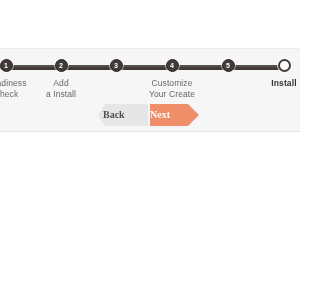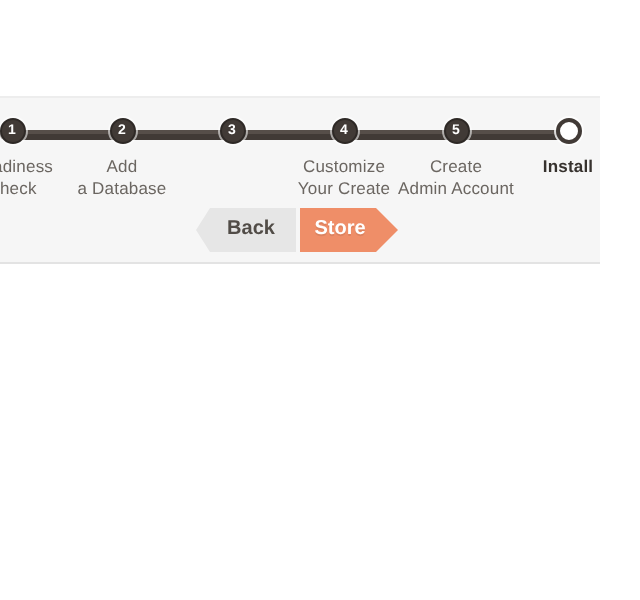--- a/index.html
+++ b/index.html
@@ -110,25 +110,25 @@
     left: 0;
     top: 55px;
     width: 300px;
     height: 26px;
   }
   .btn {
     position: absolute;
     height: 22px;
     line-height: 22px;
     font-size: 10px;
-    text-align: center;
+    text-align: left;
     border: 0;
     padding: 0;
     cursor: pointer;
-    font-family: Liberation Sans, sans-serif;
+    font-family: Liberation Serif, serif;
   }
   .btn-back {
     left: 98px;
     width: 50px;
     background: #e6e6e6;
     color: #514c47;
     font-weight: bold;
     
     clip-path: polygon(0% 50%, 7px 0%, 100% 0%, 100% 100%, 7px 100%);
   }
@@ -170,50 +170,48 @@
 
     <div class="step" style="left:6px;">
       <div class="bullet">1</div>
       <div class="step-label">Readiness
 Check</div>
     </div>
 
     <div class="step" style="left:61px;">
       <div class="bullet">2</div>
       <div class="step-label">Add
-a Database</div>
+a Install</div>
     </div>
 
     <div class="step" style="left:116px;">
       <div class="bullet">3</div>
     </div>
 
     <div class="step" style="left:172px;">
       <div class="bullet">4</div>
       <div class="step-label">Customize
 Your Create</div>
     </div>
 
     <div class="step" style="left:228px;">
       <div class="bullet">5</div>
-      <div class="step-label">Create
-Admin Account</div>
     </div>
 
     <div class="step current" style="left:284px;">
       <div class="bullet"></div>
       <div class="step-label">Install</div>
     </div>
 
   </div>
 
   <div class="actions">
     <button class="btn btn-back">
       <span class="btn-text">Back</span>
     </button>
     <button class="btn btn-next">
-      <span class="btn-text">Store</span>
+      <span class="btn-text">Next</span>
     </button>
   </div>
 
 </div>
 
 <div class="body-space"></div>
 
 </body></html>

